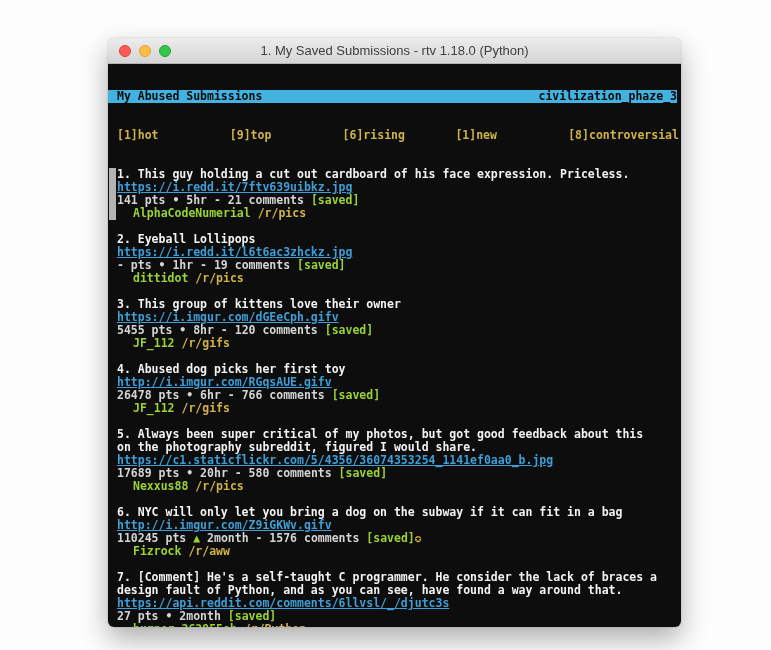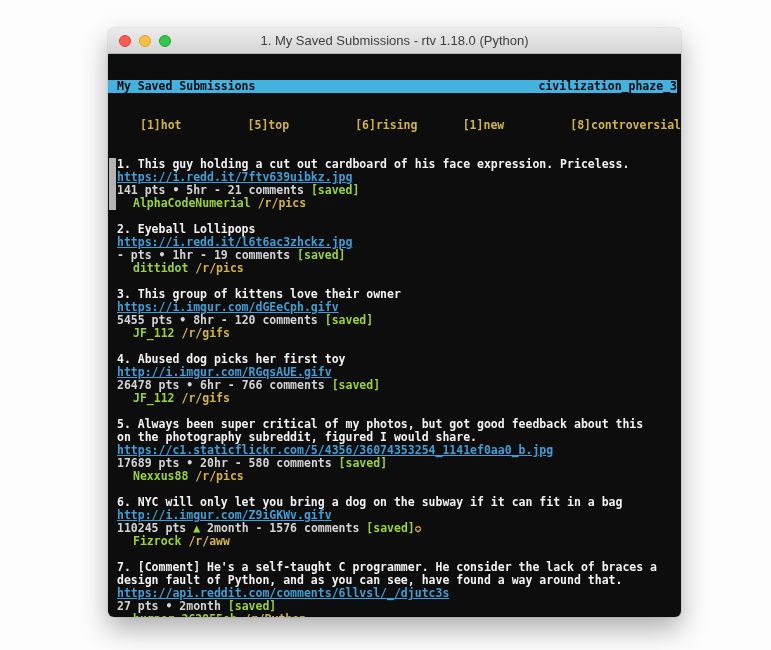--- a/index.html
+++ b/index.html
@@ -1,36 +1,36 @@
 <!DOCTYPE html>
 <html><head>
 <meta charset="utf-8">
 <style>
   html,body{margin:0;padding:0;}
   body{width:771px;height:650px;background:#fdfdfd;position:relative;overflow:hidden;
        font-family:"DejaVu Sans Mono","Liberation Mono",monospace;}
-  .window{position:absolute;left:108px;top:28px;width:573px;height:589px;
+  .window{position:absolute;left:108px;top:38px;width:573px;height:589px;
           border-radius:6px;overflow:hidden;
           box-shadow:0 12px 28px rgba(0,0,0,.32), 0 0 1px rgba(0,0,0,.55);}
   .titlebar{height:25px;background:linear-gradient(#ececec,#d5d5d5);
             border-bottom:1px solid #b4b4b4;position:relative;
             display:flex;align-items:center;justify-content:center;}
   .titlebar .title{font-family:"Liberation Sans",sans-serif;font-size:13px;color:#3e3e3e;}
   .lights{position:absolute;left:11px;top:0;height:100%;display:flex;align-items:center;gap:8px;}
   .light{width:12px;height:12px;border-radius:50%;box-sizing:border-box;}
   .light.red{background:#fc5b57;border:1px solid #df3e38;}
   .light.yellow{background:#fdbe41;border:1px solid #de9f34;}
   .light.green{background:#35c848;border:1px solid #23a03a;}
   .term{height:564px;background:#0d0d0d;font-size:11.5px;line-height:13px;font-weight:bold;
         color:#dcdcdc;padding-left:9px;box-sizing:border-box;position:relative;white-space:pre;}
   .bar{background:var(--cyan,#44b2e0);color:#0a0a0a;margin-left:-9px;padding-left:9px;
        margin-right:4px;height:13px;display:flex;}
   .bar .left{flex:1;}
   .cats{display:flex;height:13px;color:var(--yellow,#d0b348);}
-  .cat{flex:1;margin-left:23px;}
+  .cat{flex:1;}
   .entry{position:relative;margin-bottom:13px;}
   .entry:last-child{margin-bottom:0;}
   .entry .title{color:#f2f2f2;}
   .entry .url{color:var(--blue,#3e9ed6);text-decoration:underline;}
   .entry .stats{color:#d4d4d4;}
   .entry .saved{color:var(--green,#9bd335);}
   .entry .vote{color:var(--green,#9bd335);}
   .entry .gild{color:var(--gold,#e0ac2e);}
   .entry .author{color:var(--green,#9bd335);padding-left:16px;}
   .entry .sub{color:var(--yellow,#d0b348);}
@@ -42,18 +42,18 @@
 <div class="window">
   <div class="titlebar">
     <div class="lights">
       <div class="light red"></div>
       <div class="light yellow"></div>
       <div class="light green"></div>
     </div>
     <div class="title">1. My Saved Submissions - rtv 1.18.0 (Python)</div>
   </div>
   <div class="term">
-    <div class="bar"><span class="left">My Saved Submissions</span><span>civilization_phaze_3</span></div>
-    <div class="cats"><span class="cat">[1]hot</span><span class="cat">[5]top</span><span class="cat">[6]rising</span><span class="cat">[1]new</span><span class="cat">[8]controversial</span></div>
+    <div class="bar"><span class="left">My Abused Submissions</span><span>civilization_phaze_3</span></div>
+    <div class="cats"><span class="cat">[1]hot</span><span class="cat">[9]top</span><span class="cat">[6]rising</span><span class="cat">[1]new</span><span class="cat">[8]controversial</span></div>
     <div><div class="entry selected"><div class="cursor"></div><div class="title">1. This guy holding a cut out cardboard of his face expression. Priceless.</div><div class="url">https://i.redd.it/7ftv639uibkz.jpg</div><div class="stats"><span class="pts">141 pts </span><span class="sep">•</span><span class="detail"> 5hr - 21 comments </span><span class="saved">[saved]</span></div><div class="authorline"><span class="author">AlphaCodeNumerial</span><span class="sub"> /r/pics</span></div></div><div class="entry"><div class="title">2. Eyeball Lollipops</div><div class="url">https://i.redd.it/l6t6ac3zhckz.jpg</div><div class="stats"><span class="pts">- pts </span><span class="sep">•</span><span class="detail"> 1hr - 19 comments </span><span class="saved">[saved]</span></div><div class="authorline"><span class="author">dittidot</span><span class="sub"> /r/pics</span></div></div><div class="entry"><div class="title">3. This group of kittens love their owner</div><div class="url">https://i.imgur.com/dGEeCph.gifv</div><div class="stats"><span class="pts">5455 pts </span><span class="sep">•</span><span class="detail"> 8hr - 120 comments </span><span class="saved">[saved]</span></div><div class="authorline"><span class="author">JF_112</span><span class="sub"> /r/gifs</span></div></div><div class="entry"><div class="title">4. Abused dog picks her first toy</div><div class="url">http://i.imgur.com/RGqsAUE.gifv</div><div class="stats"><span class="pts">26478 pts </span><span class="sep">•</span><span class="detail"> 6hr - 766 comments </span><span class="saved">[saved]</span></div><div class="authorline"><span class="author">JF_112</span><span class="sub"> /r/gifs</span></div></div><div class="entry"><div class="title">5. Always been super critical of my photos, but got good feedback about this</div><div class="title">on the photography subreddit, figured I would share.</div><div class="url">https://c1.staticflickr.com/5/4356/36074353254_1141ef0aa0_b.jpg</div><div class="stats"><span class="pts">17689 pts </span><span class="sep">•</span><span class="detail"> 20hr - 580 comments </span><span class="saved">[saved]</span></div><div class="authorline"><span class="author">Nexxus88</span><span class="sub"> /r/pics</span></div></div><div class="entry"><div class="title">6. NYC will only let you bring a dog on the subway if it can fit in a bag</div><div class="url">http://i.imgur.com/Z9iGKWv.gifv</div><div class="stats"><span class="pts">110245 pts </span><span class="vote">▲</span><span class="detail"> 2month - 1576 comments </span><span class="saved">[saved]</span><span class="gild">✪</span></div><div class="authorline"><span class="author">Fizrock</span><span class="sub"> /r/aww</span></div></div><div class="entry"><div class="title">7. [Comment] He's a self-taught C programmer. He consider the lack of braces a</div><div class="title">design fault of Python, and as you can see, have found a way around that.</div><div class="url">https://api.reddit.com/comments/6llvsl/_/djutc3s</div><div class="stats"><span class="pts">27 pts </span><span class="sep">•</span><span class="detail"> 2month </span><span class="saved">[saved]</span></div><div class="authorline"><span class="author">burner_262955eb</span><span class="sub"> /r/Python</span></div></div></div>
     
   </div>
 </div>
 
 </body></html>

